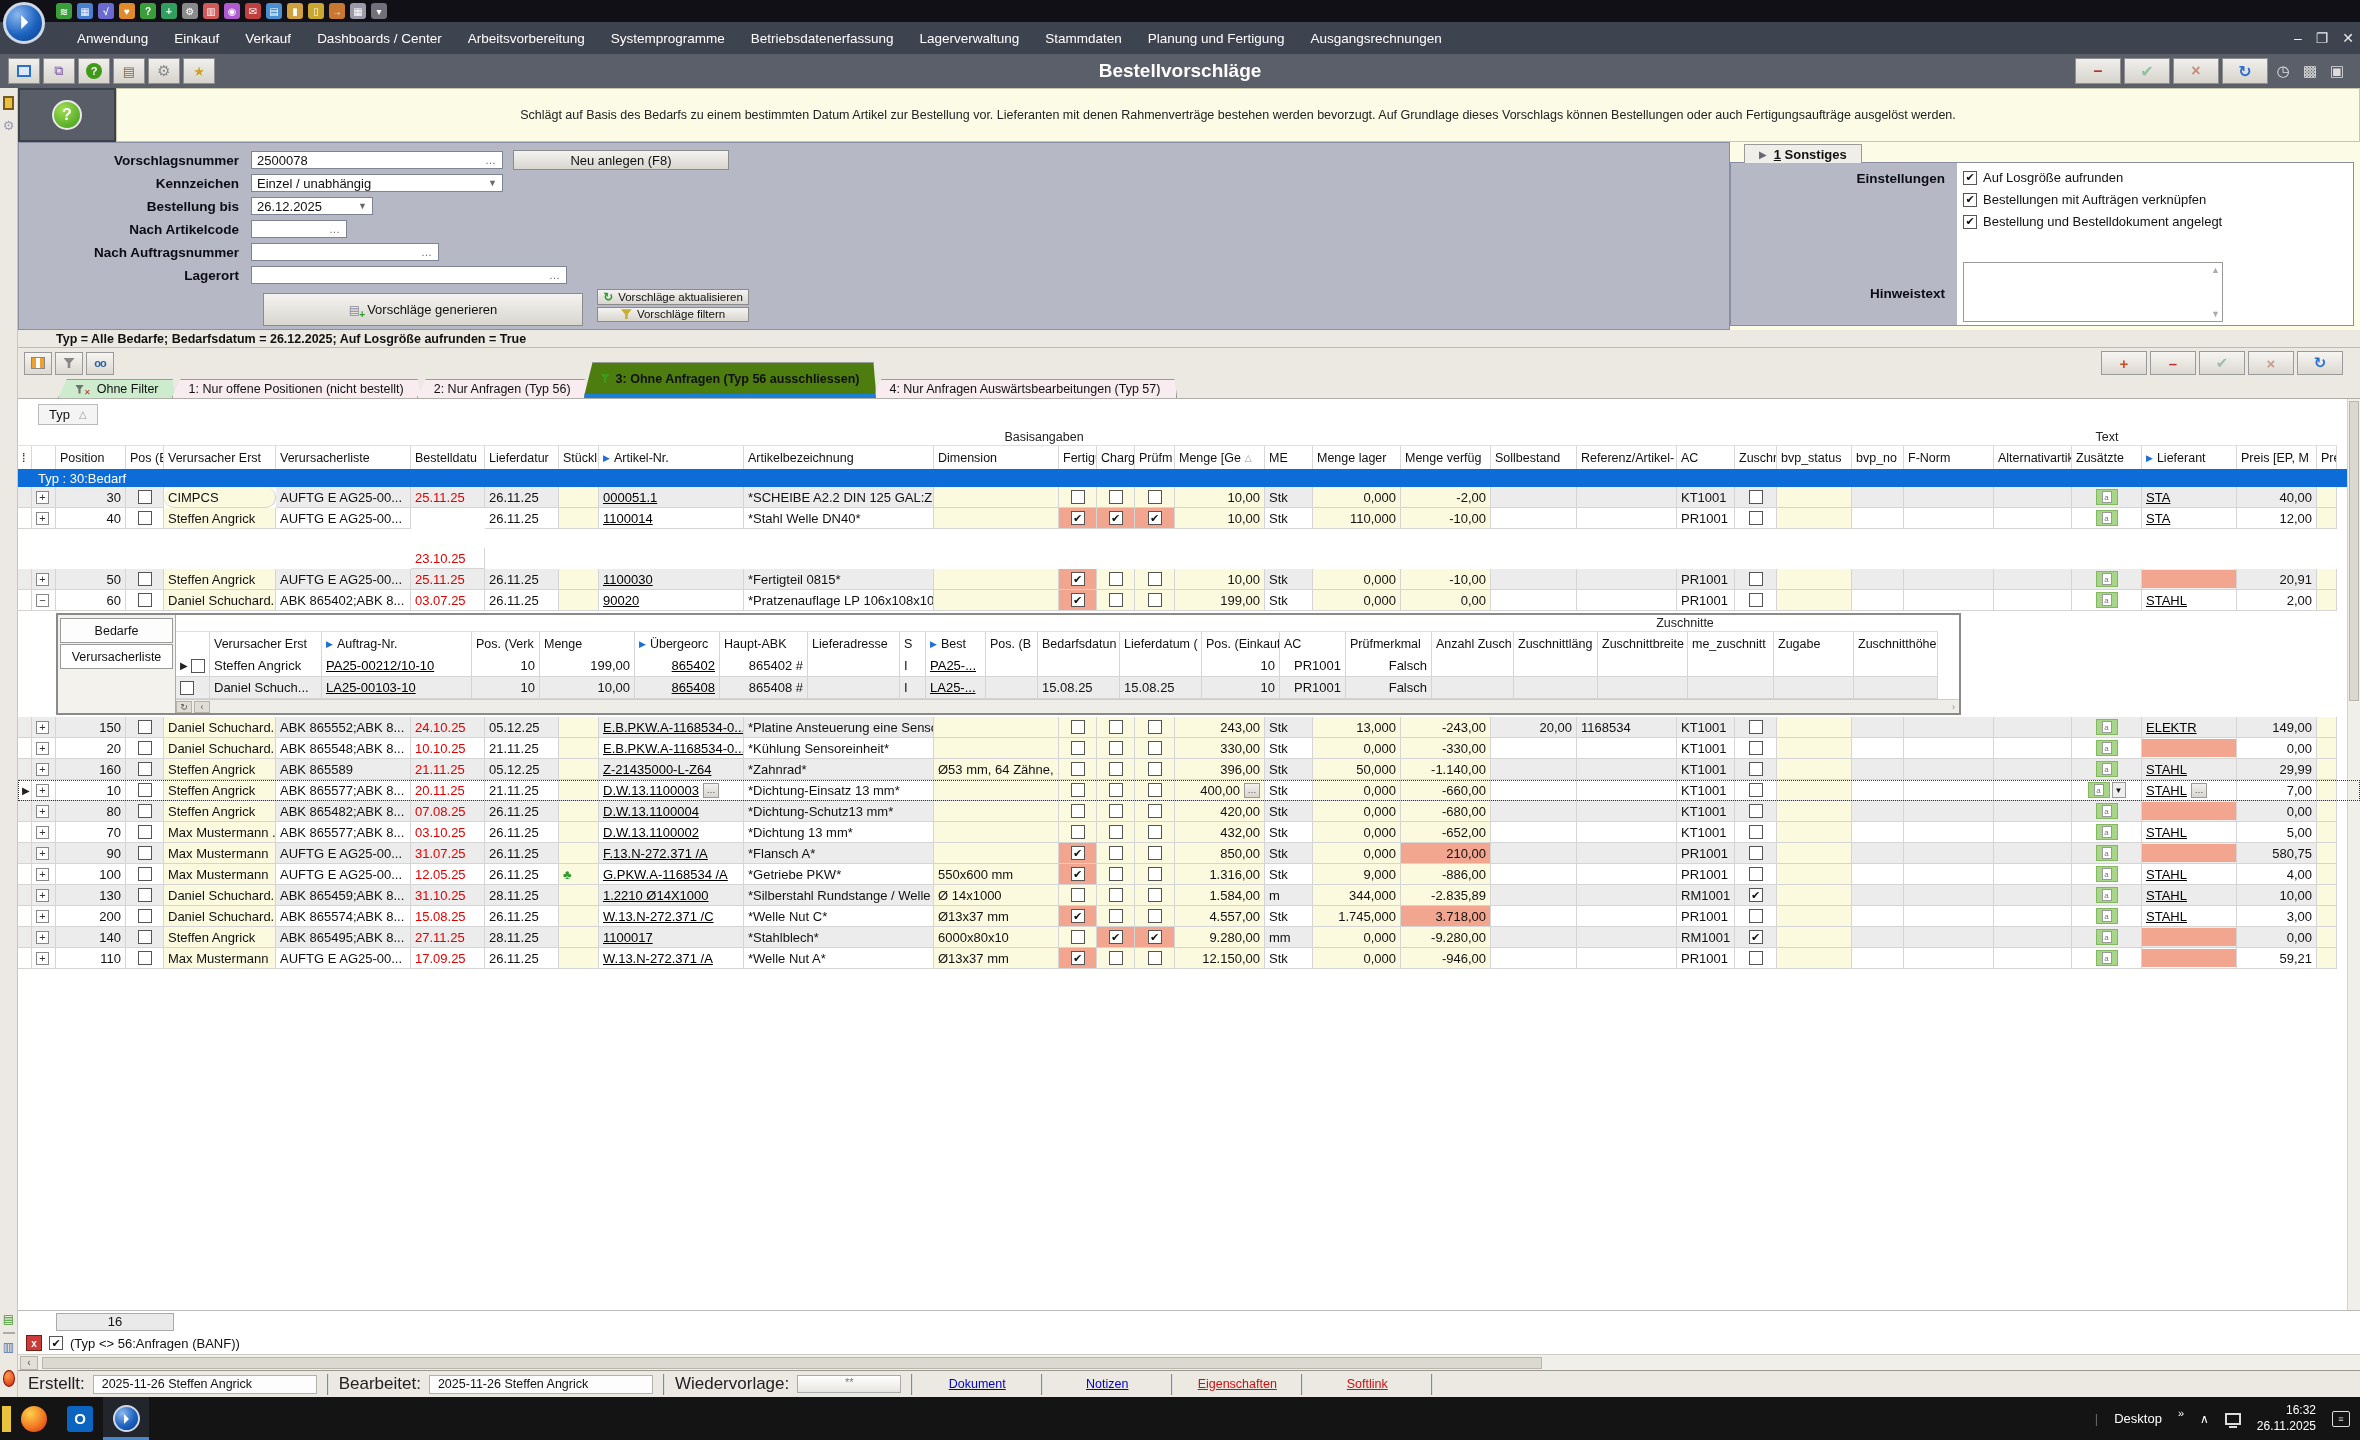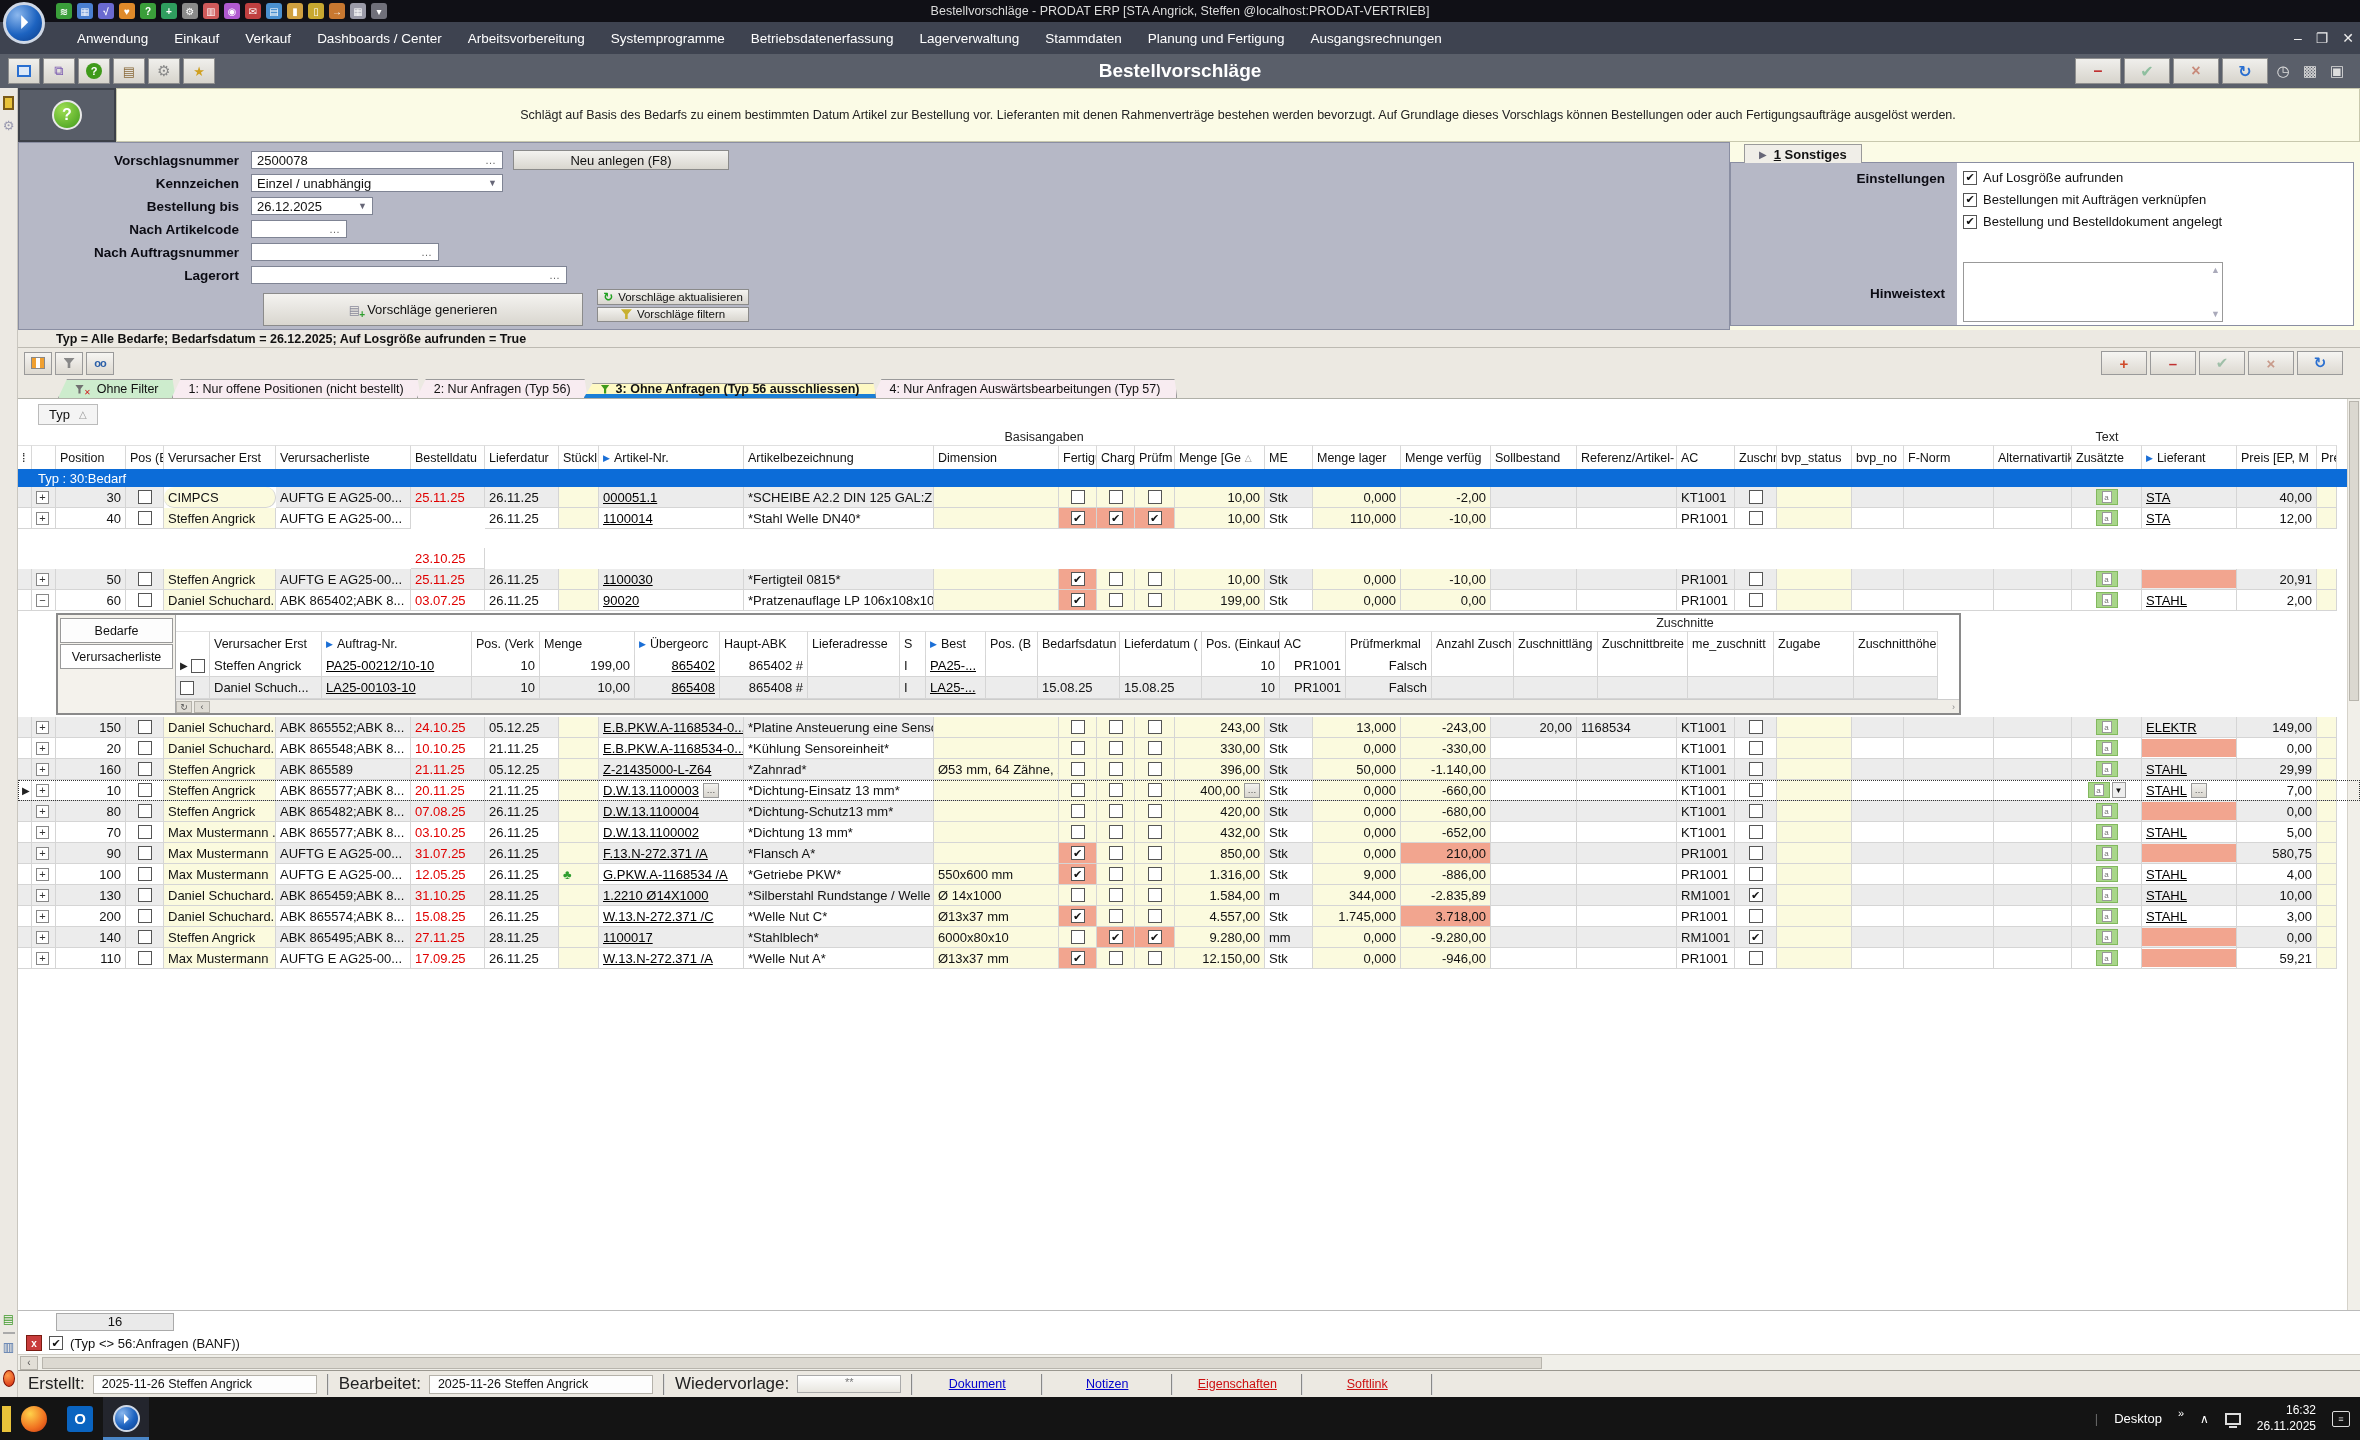--- a/index.html
+++ b/index.html
@@ -95,21 +95,21 @@
     display:flex; align-items:center; justify-content:center; margin-right:3px; }
   .gtb .grid-ico { width:14px; height:12px; background:linear-gradient(90deg,#f0a030 33%,#fff 33%,#fff 66%,#f0a030 66%); border:1px solid #888; }
   .gtb .funnel { background:#888; }
   .gtb .bino { color:#2a5fa8; font-weight:bold; font-size:11px; letter-spacing:-1px; }
   .gtb-right { margin-left:auto; display:flex; }
   .gtb-big { width:46px; height:24px; font-size:15px; font-weight:bold; }
   .tabs { height:20px; background:#ece9e2; display:flex; padding-left:40px; align-items:flex-end; flex:0 0 auto; }
   .ftab { height:19px; display:flex; align-items:center; gap:6px; padding:0 16px; font-size:12.5px; border:1px solid #9a9a9a;
     border-bottom:none; background:#f8ecf1; clip-path:polygon(9px 0,calc(100% - 3px) 0,100% 100%,0 100%); margin-right:-4px; }
   .ftab.green { background:#cdeccd; }
-  .ftab.active { background:#fef9c3; font-weight:bold; border-bottom:4px solid #1b7fd6; height:15px; z-index:2; }
+  .ftab.active { background:#4d7c0f; font-weight:bold; border-bottom:4px solid #1b7fd6; height:36px; z-index:2; }
   .ftab .funnel { background:#3f9a1a; width:9px; height:9px; }
   .ftab .funnel.gray { background:#707070; }
   .ftab .fx { color:#d02020; font-size:8px; margin-left:-6px; margin-top:6px; }
 
   
   .grid-area { flex:1 1 auto; background:#fff; position:relative; overflow:hidden; border-top:1px solid #b0b0a8; }
   .vscroll { position:absolute; right:0; top:0; bottom:0; width:13px; background:#f1efe9; border-left:1px solid #d5d2ca; }
   .vscroll .thumb { margin:2px 1px; height:300px; background:#dbd8d0; border:1px solid #b8b5ad; }
   .chip-row { height:30px; display:flex; align-items:center; padding-left:20px; }
   .typ-chip { height:21px; background:#f4f4f4; border:1px solid #bbb; display:flex; align-items:center; gap:9px; padding:0 10px; font-size:13px; }
@@ -206,21 +206,20 @@
         <span style="background: rgb(208, 90, 90);">▥</span>
         <span style="background: rgb(176, 90, 208);">◉</span>
         <span style="background: rgb(192, 64, 64);">✉</span>
         <span style="background: rgb(74, 144, 208);">▤</span>
         <span style="background: rgb(208, 160, 64);">▮</span>
         <span style="background: rgb(200, 168, 48);">▯</span>
         <span style="background: rgb(200, 120, 48);">→</span>
         <span style="background: rgb(154, 154, 168);">▦</span>
         <span style="background: rgb(112, 112, 122);">▾</span>
       </div>
-    <div class="tb-title">Bestellvorschläge - PRODAT ERP   [STA Angrick, Steffen @localhost:PRODAT-VERTRIEB]</div>
   </div>
 
   <div class="menubar">
     <span id="menu-items" style="display:flex">
         <span class="menu-item">Anwendung</span>
         <span class="menu-item">Einkauf</span>
         <span class="menu-item">Verkauf</span>
         <span class="menu-item">Dashboards / Center</span>
         <span class="menu-item">Arbeitsvorbereitung</span>
         <span class="menu-item">Systemprogramme</span>

